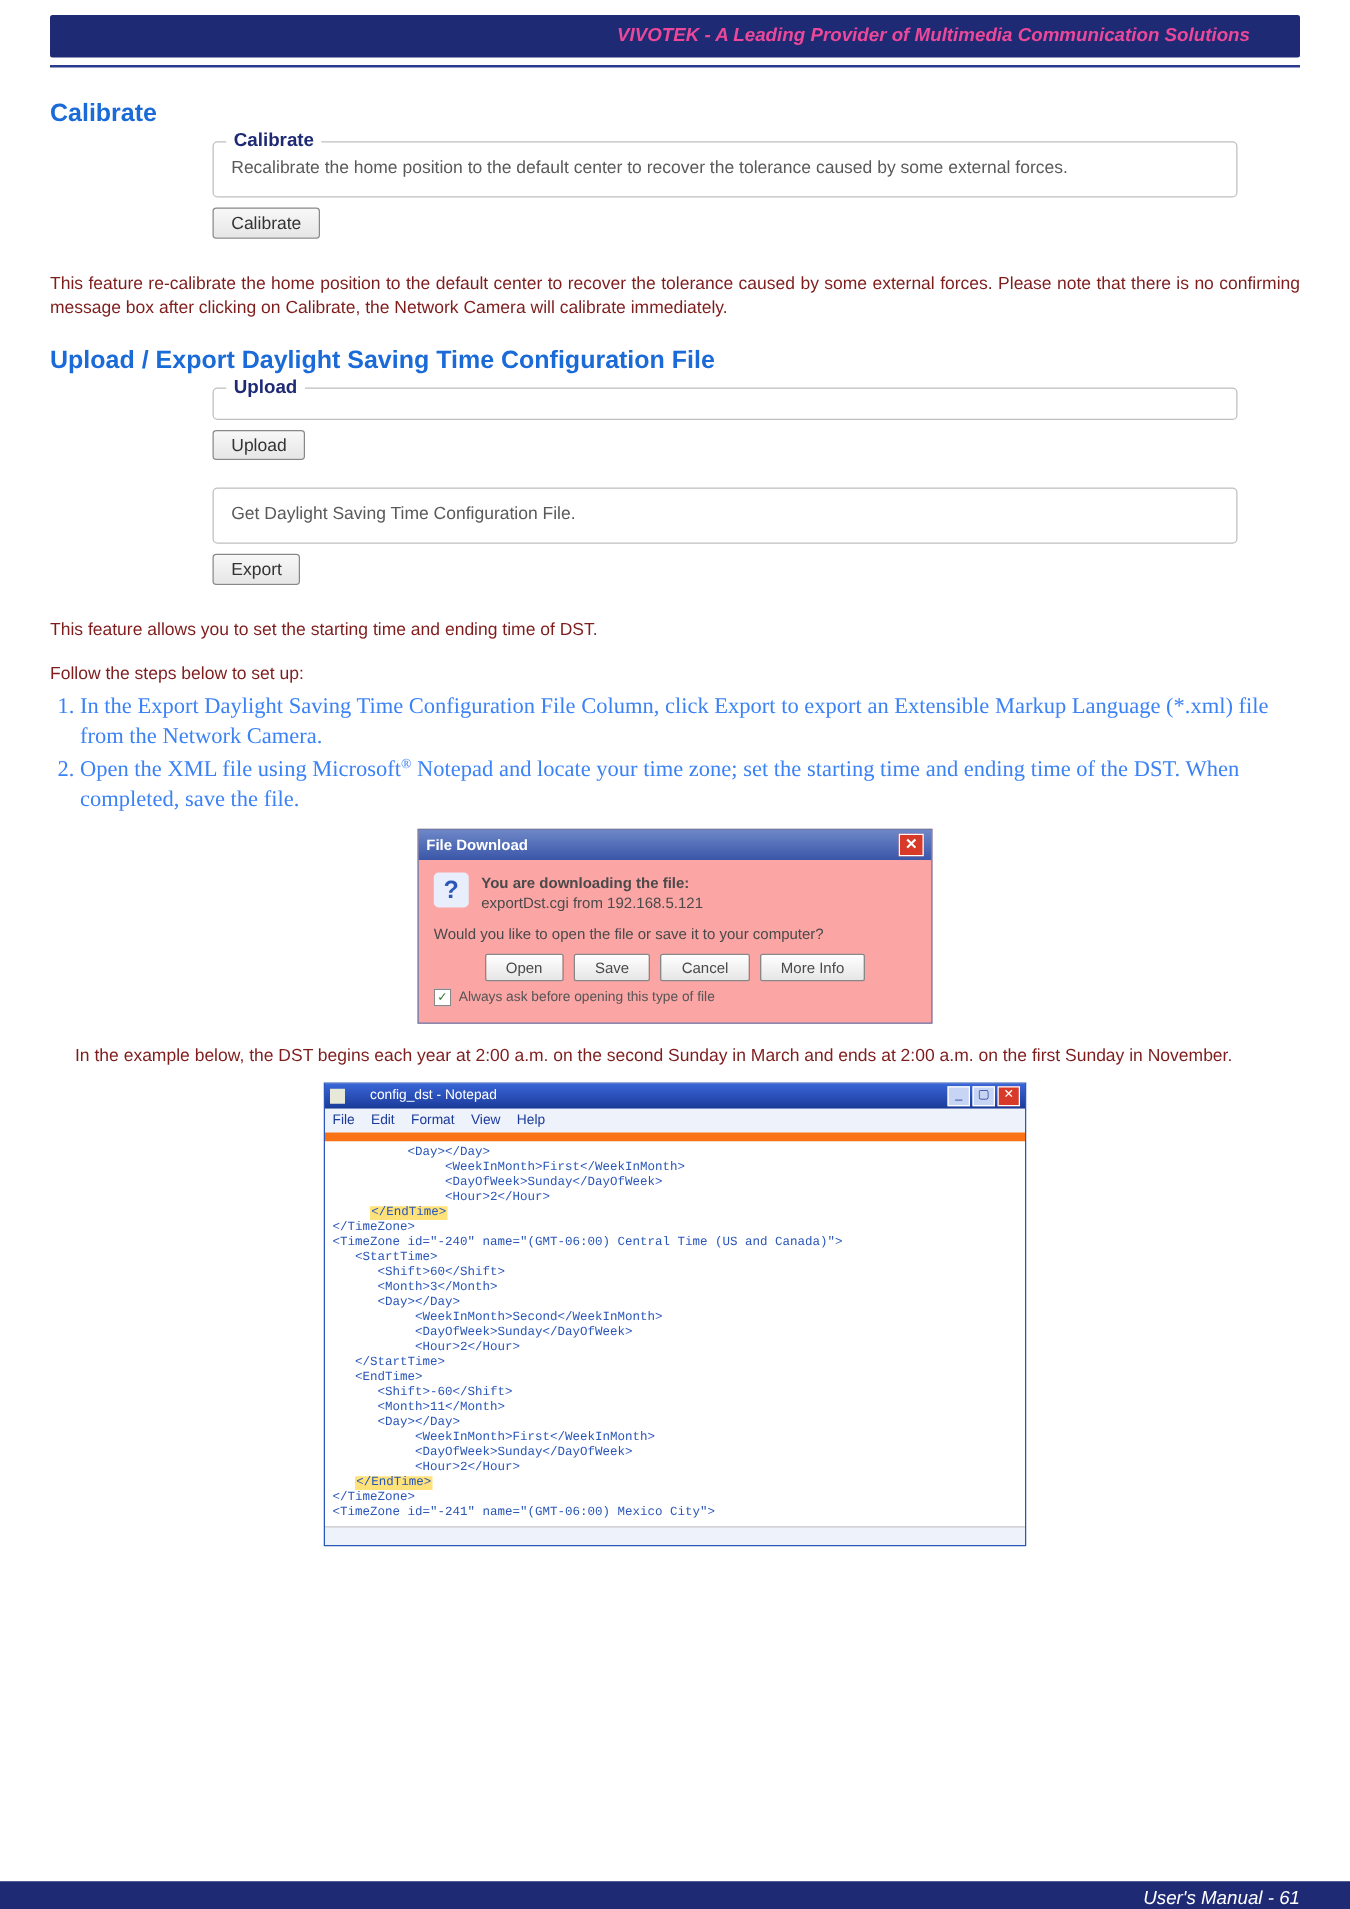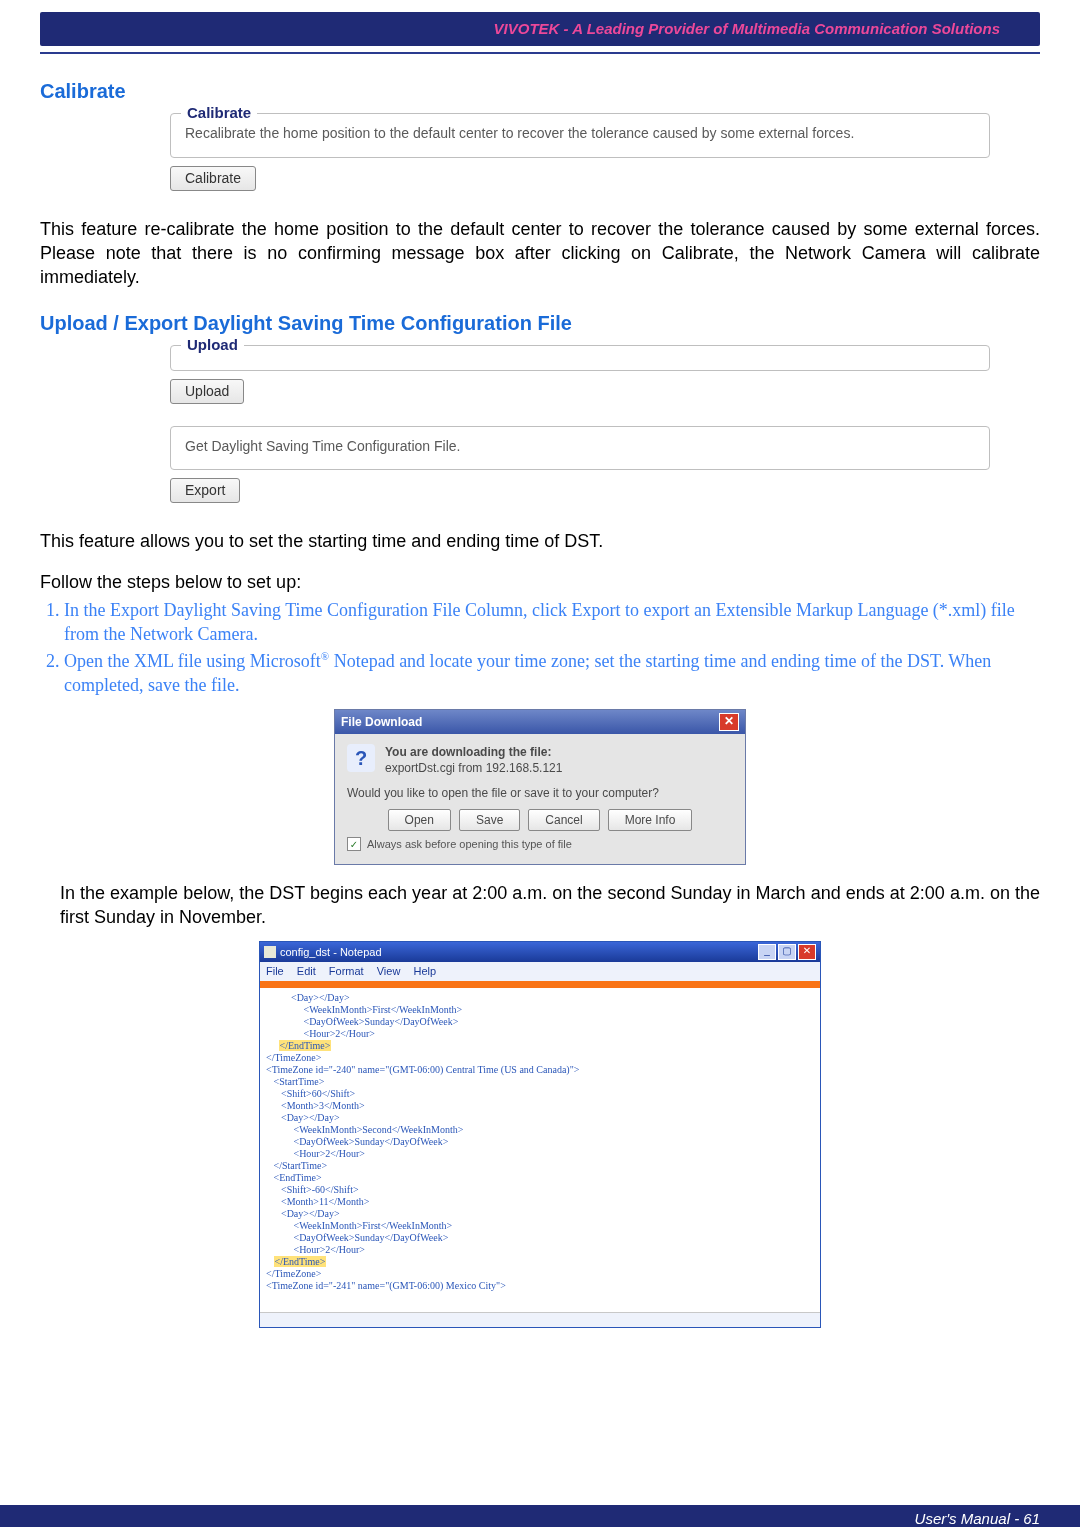--- a/index.html
+++ b/index.html
@@ -94,40 +94,40 @@
   .browse-btn {
     display: inline-block;
     border: 1px solid #888;
     background: linear-gradient(#f0f0f0, #dcdcdc);
     padding: 1px 10px;
     font-size: 13px;
     border-radius: 2px;
     cursor: pointer;
   }
   .body-paragraph {
-    color: #000000;
-    font-size: 18px;
+    color: #7f1d1d;
+    font-size: 14px;
     margin: 10px 0 12px 0;
     text-align: justify;
   }
   ol.steps {
     margin: 4px 0 12px 0;
     padding-left: 24px;
     font-size: 18px;
     color: #3b82f6;
     font-family: Liberation Serif, serif;
   }
   ol.steps li { margin: 2px 0; }
   sup { font-size: 11px; }
   
   .dlg {
     width: 410px;
     margin: 10px auto 16px auto;
     border: 1px solid #6a7aa8;
-    background: #e5e5e5;
+    background: #fca5a5;
     font-size: 12px;
   }
   .dlg .titlebar {
     height: 24px;
     background: linear-gradient(#6e87c8, #3a56a8);
     color: #fff;
     font-weight: bold;
     display: flex;
     align-items: center;
     justify-content: space-between;
@@ -211,21 +211,21 @@
     height: 20px;
     background: linear-gradient(#3a66d8, #1a3a98);
     color: #fff;
     font-family: Arial, sans-serif;
     font-size: 11px;
     display: flex;
     align-items: center;
     justify-content: space-between;
     padding: 0 4px;
   }
-  .np .title-left { display: flex; align-items: center; gap: 4px; }
+  .np .title-left { display: flex; align-items: center; gap: 20px; }
   .np .title-left .ico {
     width: 12px; height: 12px;
     background: #e8e8d8;
   }
   .np .winbtns { display: flex; gap: 2px; }
   .np .winbtns span {
     width: 16px; height: 14px;
     background: #c8d4f4;
     border: 1px solid #fff;
     color: #1a3a98;
@@ -240,25 +240,24 @@
   .np .menubar {
     background: #eef2fb;
     color: #1a3a98;
     font-family: Arial, sans-serif;
     font-size: 11px;
     padding: 2px 6px;
     border-bottom: 7px solid #f97316;
   }
   .np .menubar span { margin-right: 10px; }
   .np .code {
-    padding: 4px 6px 20px 6px;
+    padding: 4px 6px 4px 6px;
     white-space: pre;
     line-height: 1.2;
     position: relative;
-    font-family: Liberation Serif, serif;
   }
   .np .code .hl {
     background: #ffe27a;
     display: inline;
     padding: 0 1px;
   }
   .np .scroll {
     height: 14px;
     background: #eef2fb;
     border-top: 1px solid #c8c8c8;

